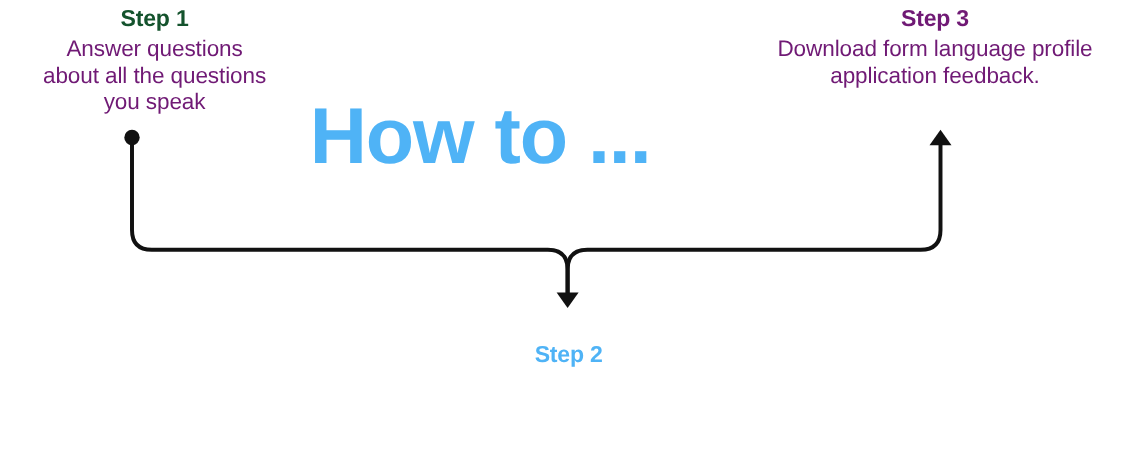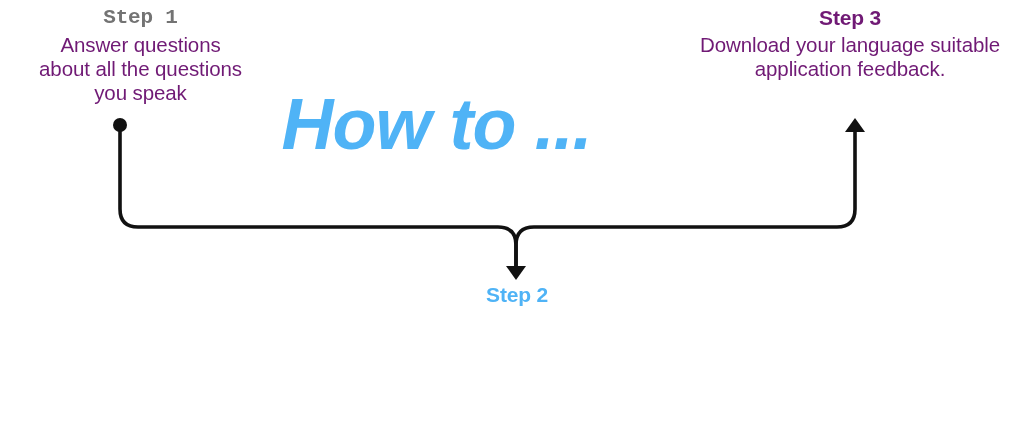--- a/index.html
+++ b/index.html
@@ -51,41 +51,40 @@
   }
   .step-body div { white-space: nowrap; }
 
   #step-1-block {
     left: 8px;
     top: 6px;
     width: 265px;
   }
   #step-2-block {
     left: 383px;
-    top: 283px;
+    top: 311px;
     width: 268px;
   }
   #step-3-block {
     left: 690px;
     top: 6px;
     width: 320px;
   }
 
   
   #center-title {
     position: absolute;
     left: 0;
     top: 88px;
     width: 873px;
     text-align: center;
     font-size: 72px;
     font-weight: bold;
     letter-spacing: -1px;
     line-height: 1;
-    font-style: italic;
   }
 </style>
 </head>
 <body>
 
 <div id="infographic" style="background: rgb(255, 255, 255);">
 
   <svg id="connector-diagram" viewBox="0 0 1024 421">
 
     <path id="connector-left-path" fill="none" stroke="#111111" stroke-width="3.6" stroke-linecap="round" stroke-linejoin="round" d="M120,127 L120,209 Q120,227 138,227 L498,227 Q516,227 516,245 L516,268"></path>
@@ -95,33 +94,33 @@
     <circle id="connector-start-dot" cx="120" cy="125" r="7" fill="#111111"></circle>
 
     <polygon id="connector-arrow-down" points="516,280 506,266 526,266" fill="#111111"></polygon>
 
     <polygon id="connector-arrow-up" points="855,118 845,132 865,132" fill="#111111"></polygon>
   </svg>
 
   <div id="center-title" style="color: rgb(79, 179, 246);">How to ...</div>
 
   <div id="step-1-block" class="step-block">
-    <div class="step-heading" style="color: #737373; font-family: Liberation Mono, monospace;">Step 1</div>
+    <div class="step-heading" style="color: #14532d;">Step 1</div>
     <div class="step-body">
       <div>Answer questions</div>
       <div>about all the questions</div>
       <div>you speak</div>
     </div>
   </div>
 
   <div id="step-2-block" class="step-block">
     <div class="step-heading" style="color: rgb(79, 179, 246);">Step 2</div>
   </div>
 
   <div id="step-3-block" class="step-block">
     <div class="step-heading" style="color: #701a75;">Step 3</div>
     <div class="step-body">
-      <div>Download your language suitable</div>
+      <div>Download form language profile</div>
       <div>application feedback.</div>
     </div>
   </div>
 
 </div>
 
 </body></html>

